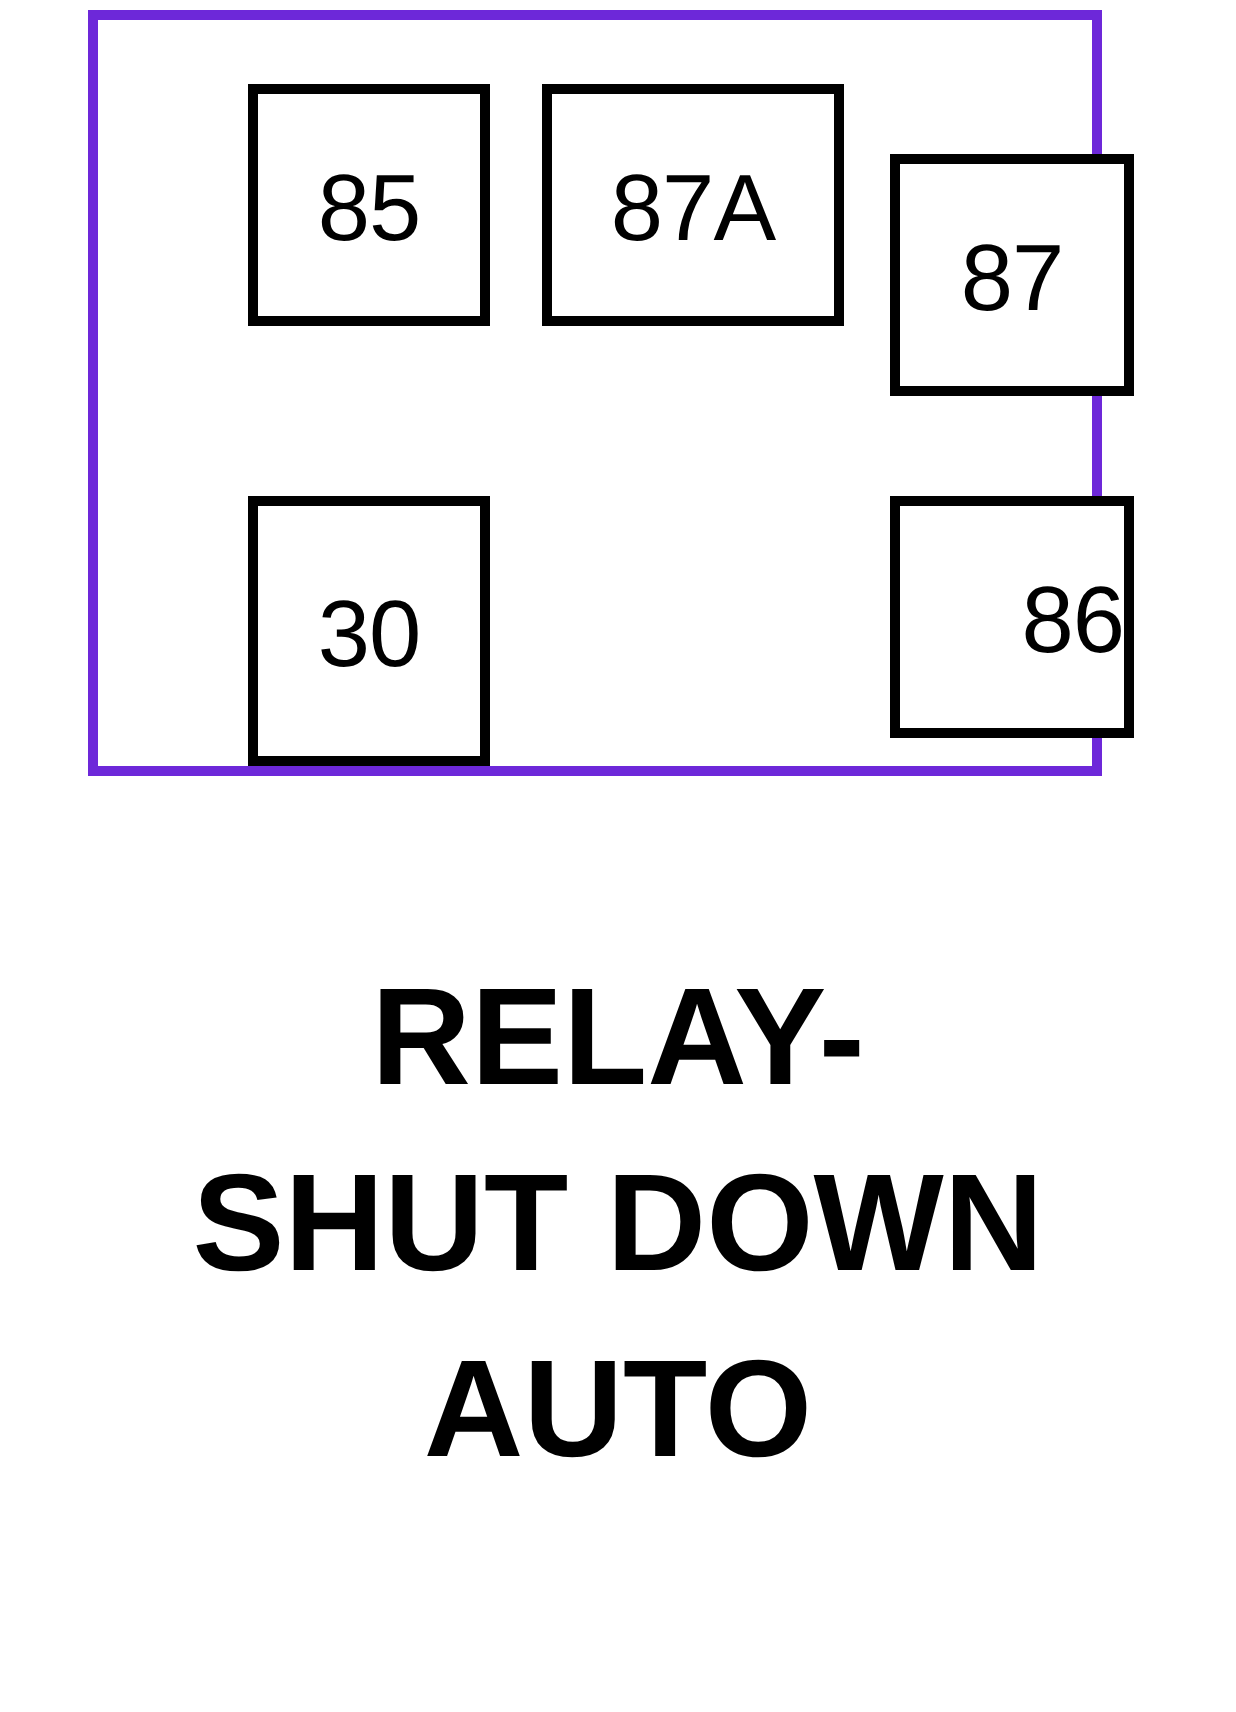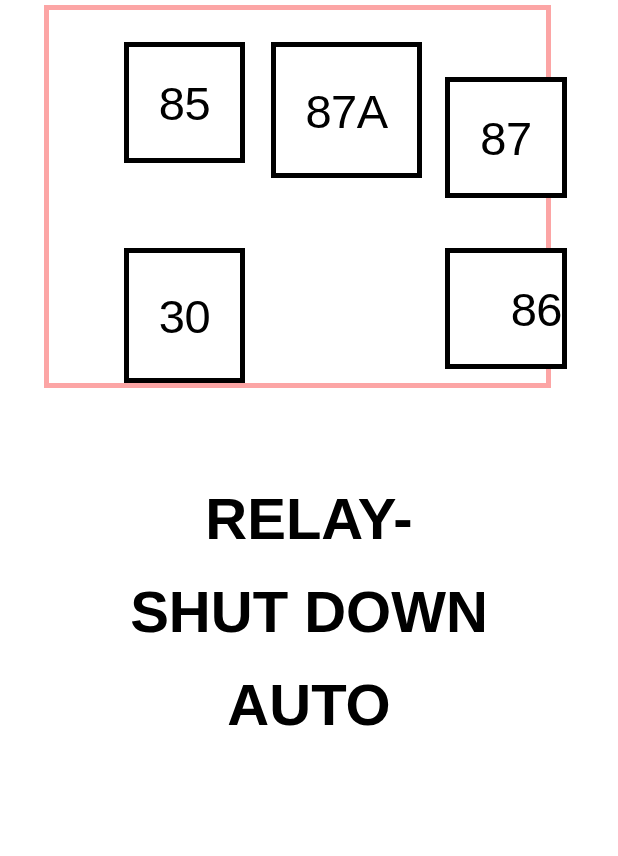--- a/index.html
+++ b/index.html
@@ -17,21 +17,21 @@
   }
 
   
   .relay-diagram {
     position: absolute;
     left: 44px;
     top: 5px;
     width: 507px;
     height: 383px;
     box-sizing: border-box;
-    border: 5px solid #fca5a5;
+    border: 5px solid #6d28d9;
     background: #ffffff;
   }
 
   
   .terminal {
     position: absolute;
     box-sizing: border-box;
     border: 5px solid #000000;
     background: #ffffff;
     display: flex;
@@ -45,36 +45,36 @@
     line-height: 1;
     letter-spacing: -0.5px;
     color: #000000;
     white-space: nowrap;
     position: relative;
     top: 1px;
   }
 
   
   .terminal-85  { left: 75px;  top: 32px;  width: 121px; height: 121px; }
-  .terminal-87a { left: 222px; top: 32px;  width: 151px; height: 136px; }
+  .terminal-87a { left: 222px; top: 32px;  width: 151px; height: 121px; }
   .terminal-87  { left: 396px; top: 32px;  width: 122px; height: 121px; margin-top: 35px; }
   .terminal-30  { left: 75px;  top: 238px; width: 121px; height: 135px; }
   .terminal-86  { left: 396px; top: 238px; width: 122px; height: 121px; justify-content: flex-end; }
 
   
   .caption {
     position: absolute;
     left: 0;
     top: 472px;
     width: 618px;
     text-align: center;
   }
   .caption-line {
     font-family: "Liberation Sans", "DejaVu Sans", sans-serif;
-    font-size: 58px;
+    font-size: 69px;
     font-weight: bold;
     line-height: 93px;
     letter-spacing: 0px;
     color: #000000;
     white-space: pre;
   }
 </style>
 </head>
 <body>
 

